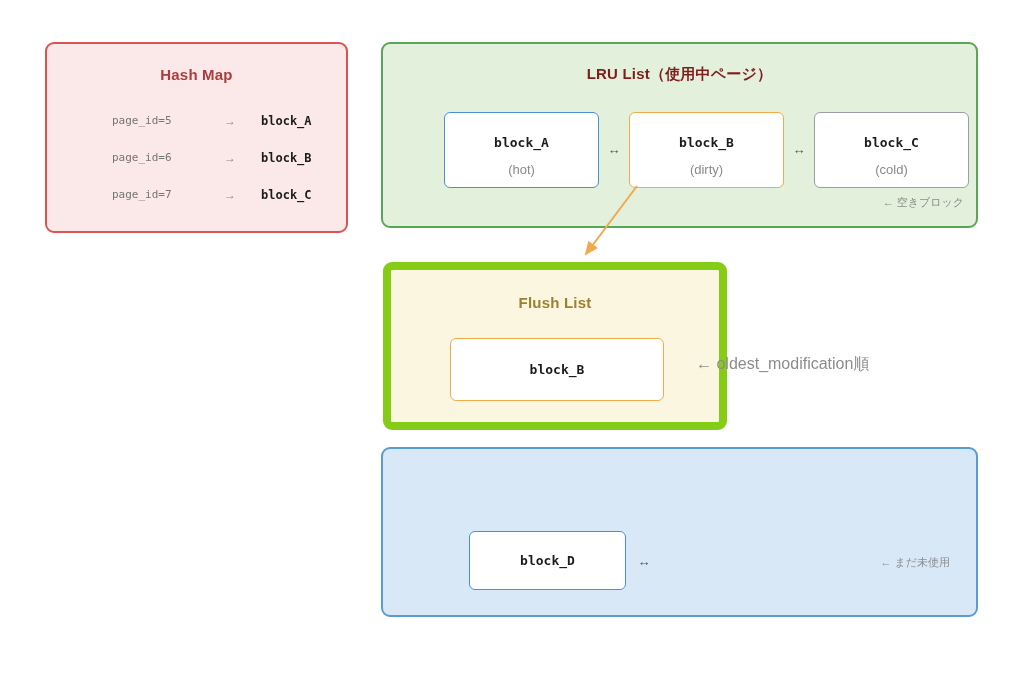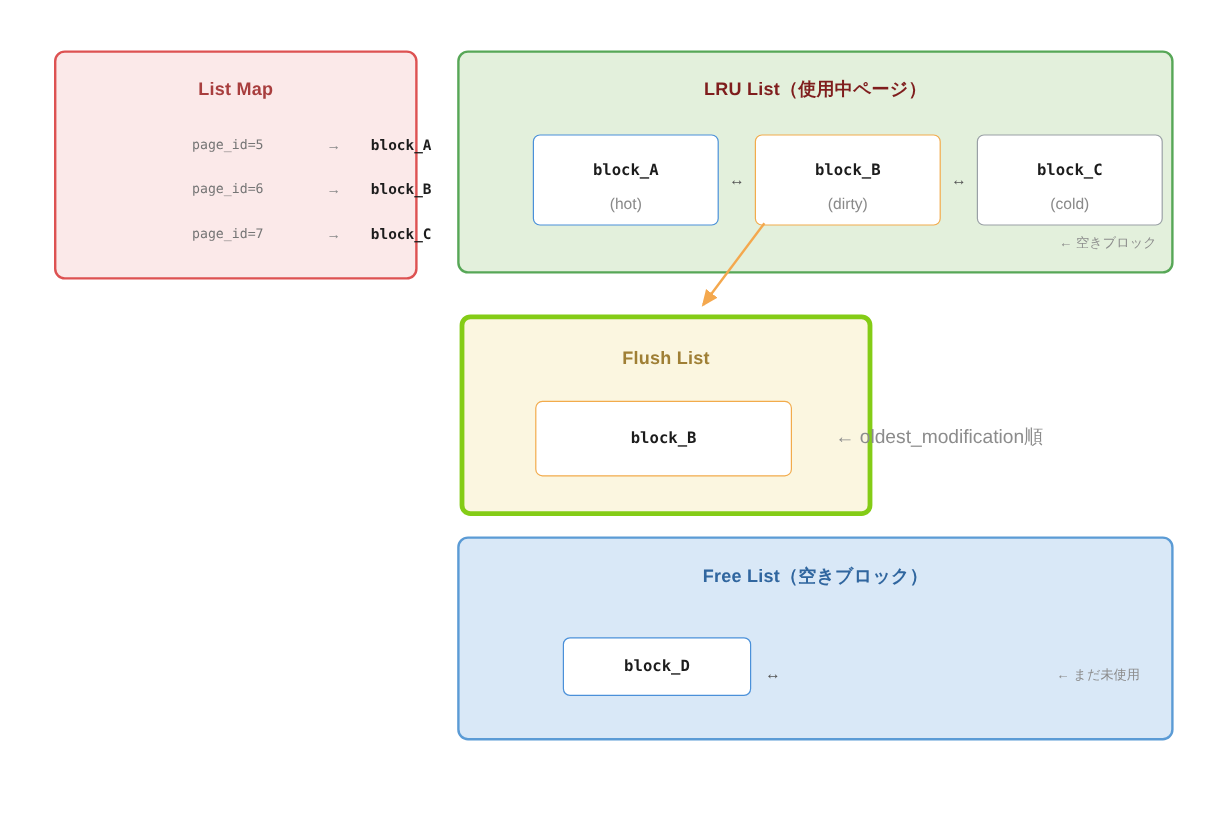--- a/index.html
+++ b/index.html
@@ -2,32 +2,32 @@
 <html><head>
 <meta charset="utf-8">
 <style>
   html,body{margin:0;padding:0;background:#fff;}
   .canvas{position:relative;width:1024px;height:680px;background:#ffffff;
           font-family:"Liberation Sans",sans-serif;overflow:hidden;}
 
   .panel{position:absolute;border-radius:9px;box-sizing:border-box;}
   .panel.hash {left:45px; top:42px; width:303px;height:191px;background:#fbe9e9;border:2px solid #dd5252;}
   .panel.lru  {left:381px;top:42px; width:597px;height:186px;background:#e3f0dc;border:2px solid #57a757;}
-  .panel.flush{left:383px;top:262px;width:344px;height:168px;background:#fbf6e0;border:4px solid #84cc16;}
+  .panel.flush{left:383px;top:262px;width:344px;height:168px;background:#fbf6e0;border:8px solid #84cc16;}
   .panel.free {left:381px;top:447px;width:597px;height:170px;background:#d9e8f7;border:2px solid #5b9bd5;}
 
   .title{position:absolute;left:0;right:0;margin:0;text-align:center;
          font-size:15px;font-weight:bold;letter-spacing:.2px;}
   .hash  .title{top:22px;color:#a83e3e;}
   .lru   .title{top:21px;color:#7f1d1d;}
   .flush .title{top:24px;color:#9f7f35;}
   .free  .title{top:22px;color:#30669f;}
 
   .hash-rows{position:absolute;left:65px;right:20px;top:58px;}
-  .hash-row{display:grid;grid-template-columns:112px 37px 1fr;align-items:center;height:37px;margin-left:48px;}
+  .hash-row{display:grid;grid-template-columns:112px 37px 1fr;align-items:center;height:37px;}
   .key{font-family:"DejaVu Sans Mono",monospace;font-size:11px;color:#757575;}
   .arr{color:#8a8a8a;font-size:12px;}
   .val{font-family:"DejaVu Sans Mono",monospace;font-size:12px;font-weight:bold;color:#1c1c1c;}
 
   .block{position:absolute;background:#ffffff;border-radius:6px;box-sizing:border-box;
          display:flex;flex-direction:column;align-items:center;}
   .bname{font-family:"DejaVu Sans Mono",monospace;font-size:13px;font-weight:bold;
          color:#1c1c1c;line-height:16px;}
   .bstate{font-size:13px;color:#8a8a8a;line-height:13px;}
 
@@ -41,34 +41,34 @@
   .lru-link1{left:222px;top:98px;}
   .lru-link2{left:407px;top:98px;}
   .free-link{left:252px;top:105px;}
 
   .note{position:absolute;font-size:11px;color:#8c8c8c;white-space:nowrap;}
   .lru-note {right:12px;top:151px;}
   .free-note{right:26px;top:106px;}
   .flush-note{position:absolute;left:696px;top:354px;font-size:16px;color:#8c8c8c;white-space:nowrap;}
 
   .flush-block{left:59px;top:68px;width:214px;height:63px;justify-content:center;}
-  .free-block{top:82px;width:157px;height:49px;justify-content:center;}
+  .free-block{top:82px;width:157px;height:59px;justify-content:center;}
   .blkD{left:86px;} .blkE{left:295px;}
 
   .flow-arrow{position:absolute;left:570px;top:180px;}
   .dirty-note{position:absolute;left:606px;top:214px;width:116px;text-align:center;
               font-size:11px;line-height:13px;color:#ea9f55;}
 </style>
 </head>
 <body>
 
 <div class="canvas">
 
   <section class="panel hash">
-    <h2 class="title">List Map</h2>
+    <h2 class="title">Hash Map</h2>
     <div class="hash-rows">
       <div class="hash-row">
         <span class="key">page_id=5</span>
         <span class="arr">→</span>
         <span class="val">block_A</span>
       </div>
       <div class="hash-row">
         <span class="key">page_id=6</span>
         <span class="arr">→</span>
         <span class="val">block_B</span>
@@ -115,21 +115,20 @@
 
   <section class="panel flush">
     <h2 class="title">Flush List</h2>
     <div class="block flush-block b-orange">
       <span class="bname">block_B</span>
     </div>
   </section>
   <span class="flush-note">← oldest_modification順</span>
 
   <section class="panel free">
-    <h2 class="title">Free List（空きブロック）</h2>
     <div class="block free-block blkD b-blue">
       <span class="bname">block_D</span>
     </div>
     <span class="link free-link">↔</span>
     <span class="note free-note">← まだ未使用</span>
   </section>
 
 </div>
 
 </body></html>

